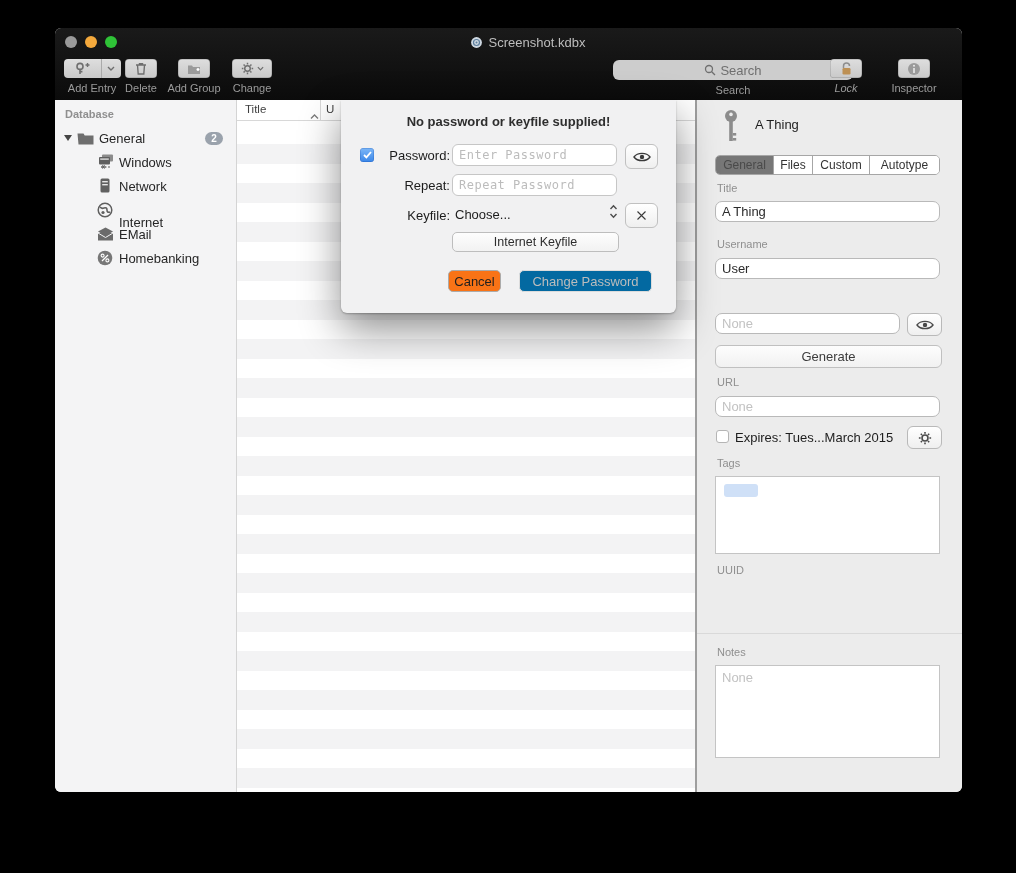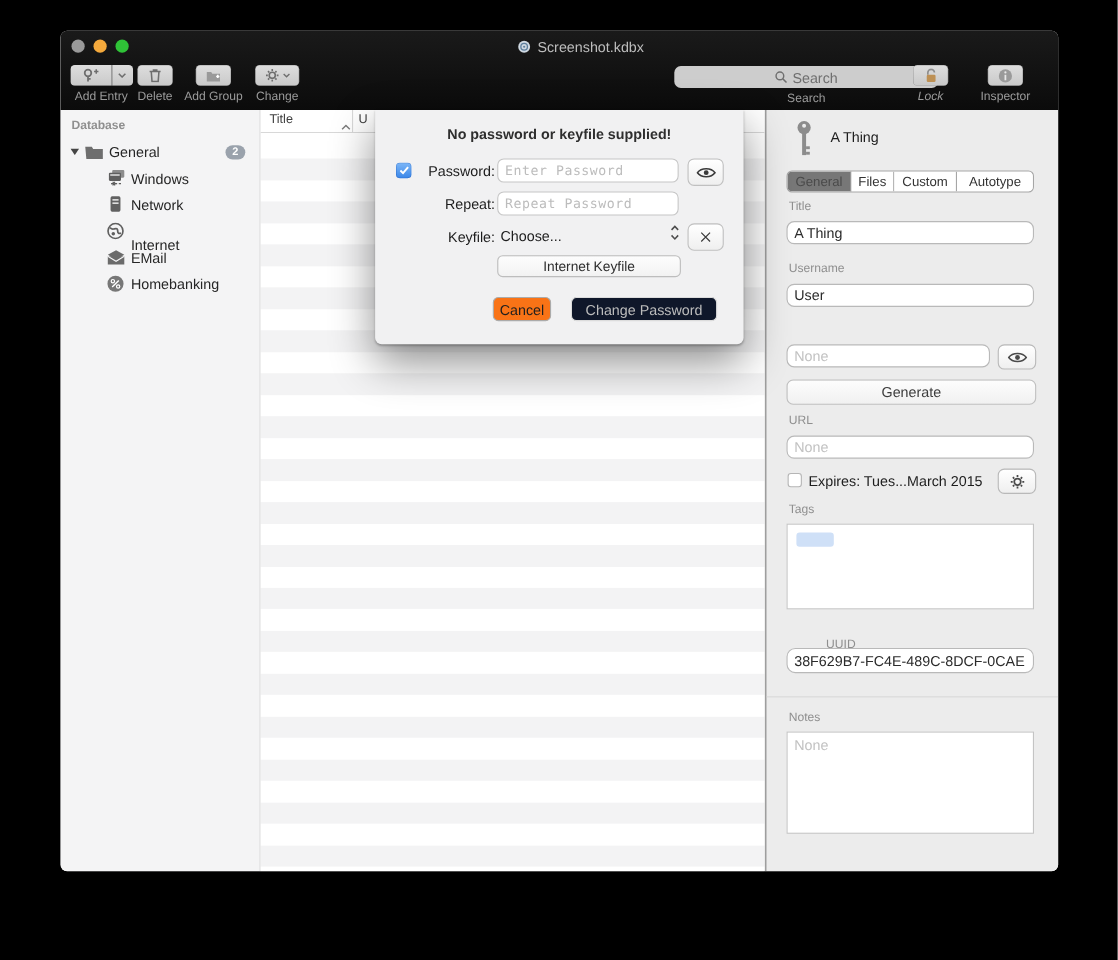--- a/index.html
+++ b/index.html
@@ -90,21 +90,21 @@
         background:linear-gradient(#7db7f8,#3a86e8);display:flex;align-items:center;justify-content:center;
         box-shadow:inset 0 0 0 .5px rgba(0,60,160,.4);}
   .choose{position:absolute;left:114px;top:107px;font-size:13px;color:#1c1c1c;}
   .stepper{position:absolute;left:268px;top:104px;}
   .gkf{position:absolute;left:111px;top:132px;width:165px;height:18px;border:1px solid #bdbdbd;border-radius:5px;
        background:linear-gradient(#fdfdfd,#f2f2f2);font-size:12.5px;color:#2e2e2e;
        display:flex;align-items:center;justify-content:center;}
   .btn-cancel{position:absolute;left:107px;top:170px;width:51px;height:20px;border:1px solid #ababab;border-radius:5px;
               background:#f97316;font-size:13px;color:#1f1f1f;display:flex;align-items:center;justify-content:center;}
   .btn-change{position:absolute;left:178px;top:170px;width:131px;height:20px;border:1px solid #dcdcdc;border-radius:5px;
-              background:#0f172a;font-size:13px;color:#bcbcbc;display:flex;align-items:center;justify-content:center;text-align:center;}
+              background:#0369a1;font-size:13px;color:#bcbcbc;display:flex;align-items:center;justify-content:center;text-align:center;}
 </style>
 </head>
 <body>
 
 <div class="window">
 
   <div class="chrome">
     <div class="titlebar">
       <div class="traffic">
         <div class="light close"></div>
@@ -364,22 +364,21 @@
               <circle cx="8" cy="8" r="3.4" fill="none" stroke="#4a4a4a" stroke-width="1.8"></circle>
             </svg>
         </span>
       </div>
 
       <span class="ilabel" style="left:20px;top:357px;">Tags</span>
       <div class="tagsbox">
         <span class="tagpill"></span>
       </div>
 
-      <span class="ilabel" style="left:20px;top:480px;margin-left:34px;">UUID</span>
-      <input class="ifield" style="left: 18px; top: 489px; height: 23px; border-radius: 8px;" value="38F629B7-FC4E-489C-8DCF-0CAE">
+      <span class="ilabel" style="left:20px;top:464px;">UUID</span>
 
       <div class="hdiv"></div>
 
       <span class="ilabel" style="left:20px;top:546px;">Notes</span>
       <textarea class="notes" placeholder="None" style=""></textarea>
     </div>
   </div>
 
   <div class="dialog">
     <div class="dlg-msg">No password or keyfile supplied!</div>

